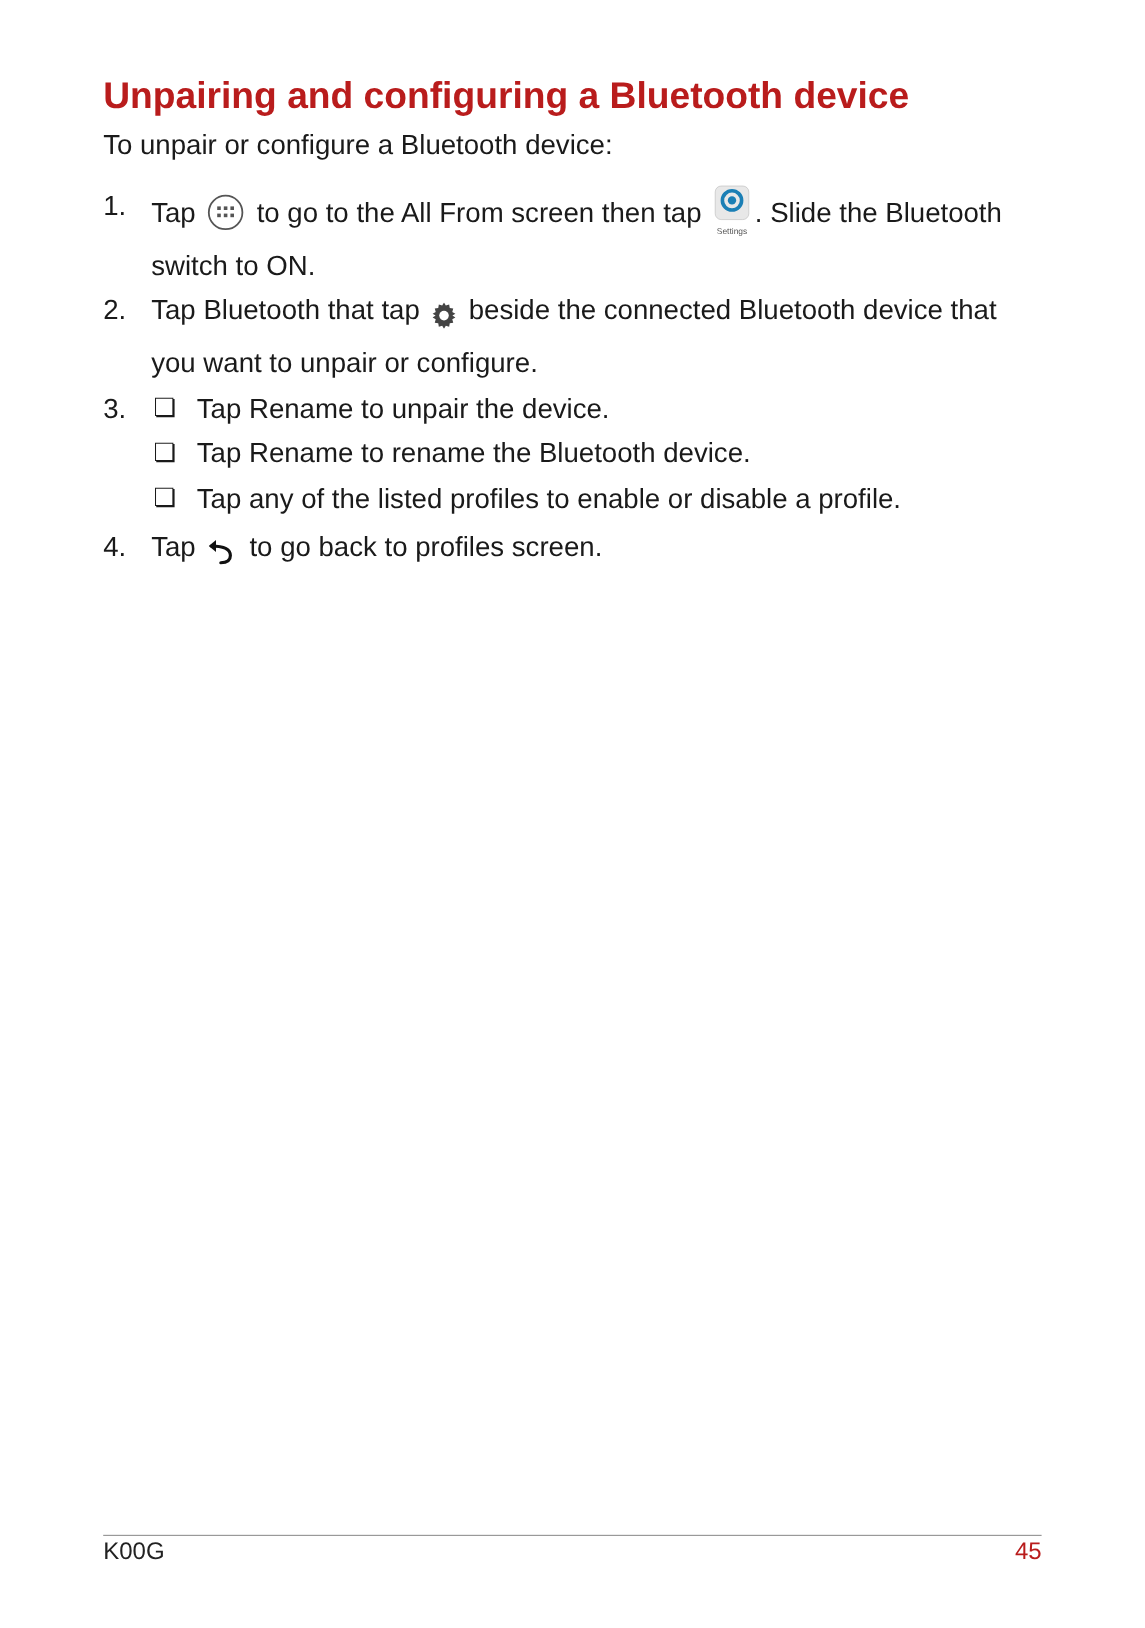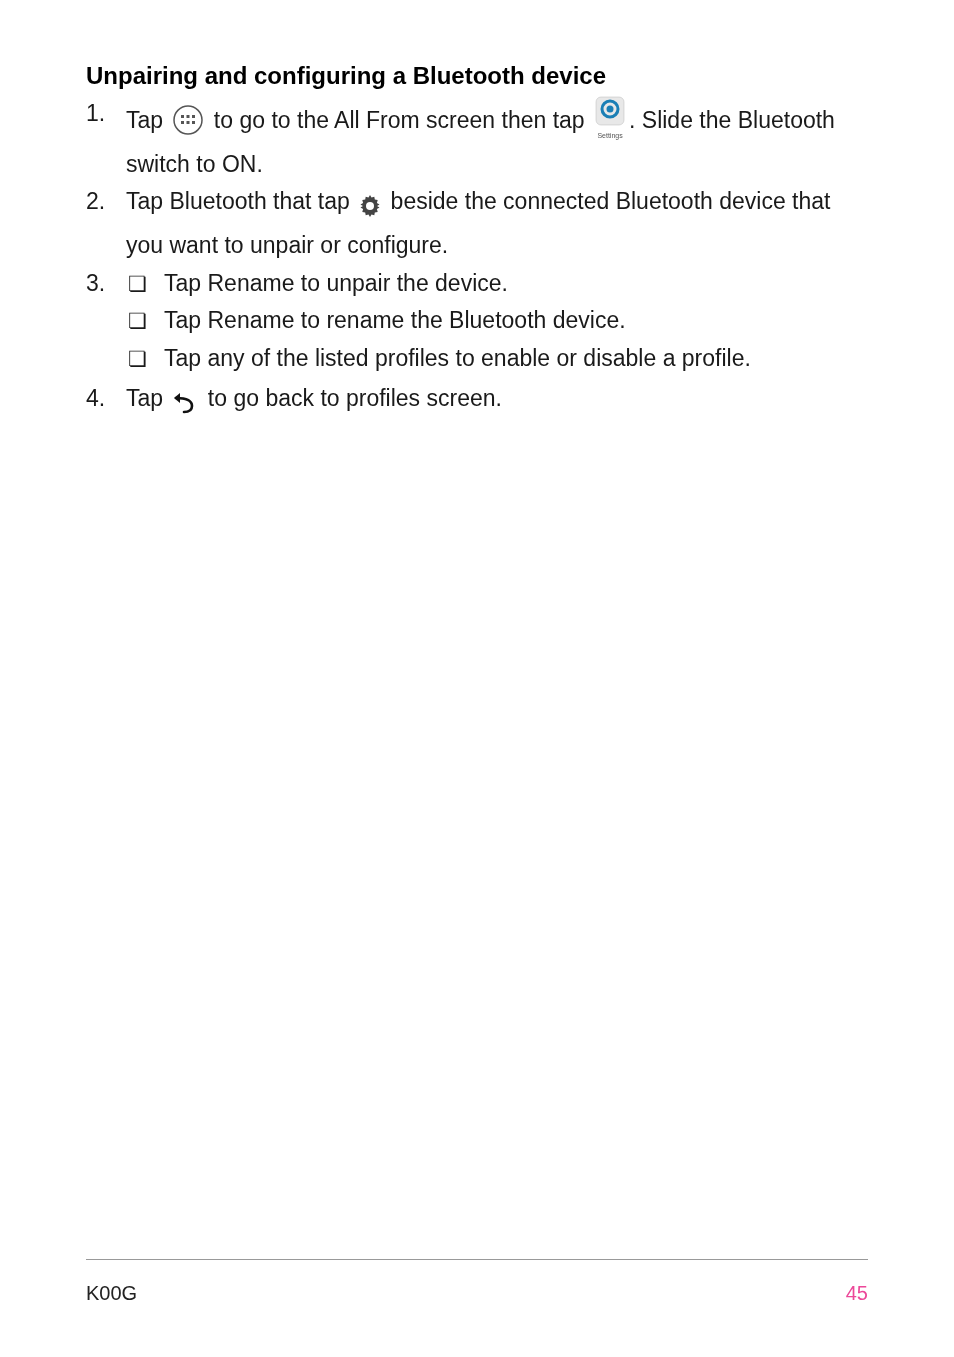--- a/index.html
+++ b/index.html
@@ -4,22 +4,22 @@
 <style>
   * { box-sizing: border-box; margin: 0; padding: 0; }
   html, body { width: 954px; height: 1357px; background: #fff; font-family: "Segoe UI", "Myriad Pro", Arial, sans-serif; color: #1a1a1a; }
   .page {
     position: relative;
     width: 954px;
     height: 1357px;
     padding: 62px 86px 0 86px;
   }
   .heading {
-    color: #000000;
-    font-size: 24px;
+    color: #b91c1c;
+    font-size: 31px;
     font-weight: 700;
     margin-bottom: 6px;
     letter-spacing: 0px;
   }
   .intro {
     font-size: 23px;
     line-height: 1.4;
     margin-bottom: 18px;
   }
   ol.steps {
@@ -71,35 +71,36 @@
     font-size: 7px;
     color: #555;
     margin-top: 2px;
   }
   .footer {
     position: absolute;
     left: 86px;
     right: 86px;
     bottom: 52px;
     border-top: 1px solid #999;
-    padding-top: 22px;
+    padding-top: 2px;
     display: flex;
     justify-content: space-between;
     font-size: 20px;
     color: #222;
   }
-  .page-number { color: #ec4899; }
+  .page-number { color: #b91c1c; }
 </style>
 </head>
 <body>
 
 <div class="page">
 
   <h2 class="heading">Unpairing and configuring a Bluetooth device</h2>
 
+  <p class="intro">To unpair or configure a Bluetooth device:</p>
 
   <ol class="steps">
 
     <li>
       <span class="num">1.</span>
       <span class="body">
         <span>Tap </span><span class="inline-icon"><svg width="32" height="32" viewBox="0 0 32 32">
               <circle cx="16" cy="16" r="14" fill="none" stroke="#555" stroke-width="1.5"></circle>
               <g fill="#555">
                 <rect x="9" y="11" width="3" height="3"></rect>

